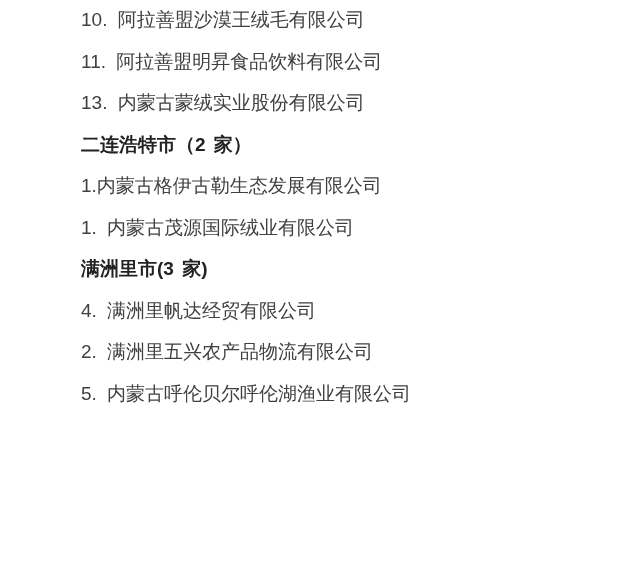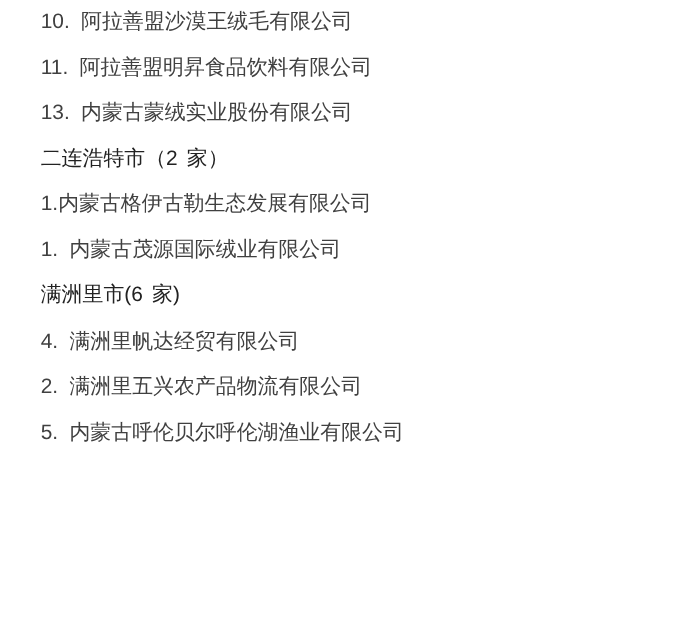--- a/index.html
+++ b/index.html
@@ -1,20 +1,20 @@
 <!DOCTYPE html>
 <html style="--text: #404040; --heading: #222222; --bg: #ffffff;"><head>
 <meta charset="utf-8">
 <style>
   :root {
     --text: #404040;
     --heading: #222222;
     --bg: #ffffff;
   }
-  * { box-sizing: border-box; }
+  * { box-sizing: border-box; margin-left: 44px; }
   html, body {
     margin: 0;
     padding: 0;
   }
   body {
     width: 630px;
     height: 581px;
     background: var(--bg);
     overflow: hidden;
     font-family: "Liberation Sans", sans-serif;
@@ -25,32 +25,32 @@
   .row {
     font-size: 19px;
     line-height: 28px;
     margin: 0 0 13.5px 0;
     color: var(--text);
     word-spacing: 5px;
     white-space: pre-wrap;
     font-weight: 400;
   }
   .row.heading {
-    font-weight: 400;
+    font-weight: 700;
     color: var(--heading);
     word-spacing: 3px;
   }
 </style>
 </head>
 <body>
 
 <main class="article" id="article">
     <p class="row">10. 阿拉善盟沙漠王绒毛有限公司</p>
     <p class="row">11. 阿拉善盟明昇食品饮料有限公司</p>
     <p class="row">13. 内蒙古蒙绒实业股份有限公司</p>
     <p class="row heading">二连浩特市（2 家）</p>
     <p class="row">1.内蒙古格伊古勒生态发展有限公司</p>
     <p class="row">1. 内蒙古茂源国际绒业有限公司</p>
-    <p class="row heading">满洲里市(6 家)</p>
+    <p class="row heading">满洲里市(3 家)</p>
     <p class="row">4. 满洲里帆达经贸有限公司</p>
     <p class="row">2. 满洲里五兴农产品物流有限公司</p>
     <p class="row">5. 内蒙古呼伦贝尔呼伦湖渔业有限公司</p>
   </main>
 
 </body></html>

